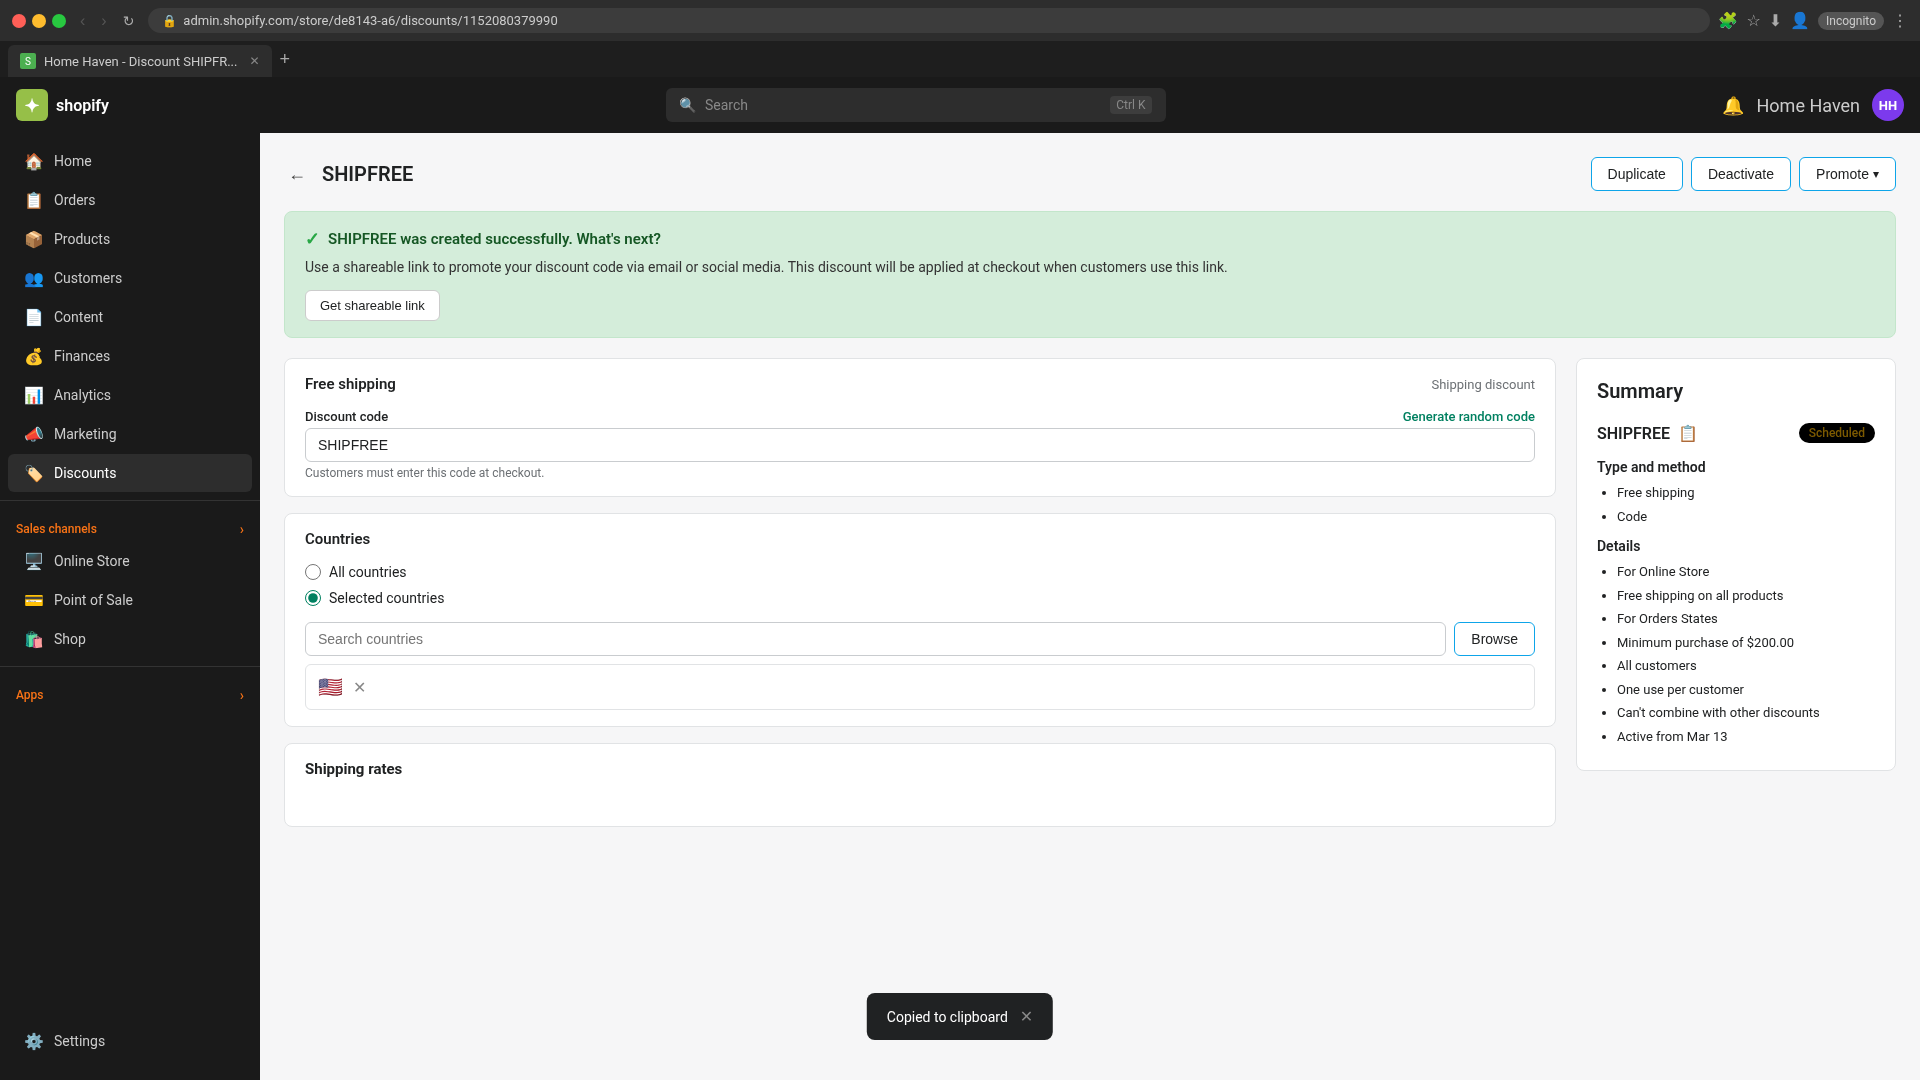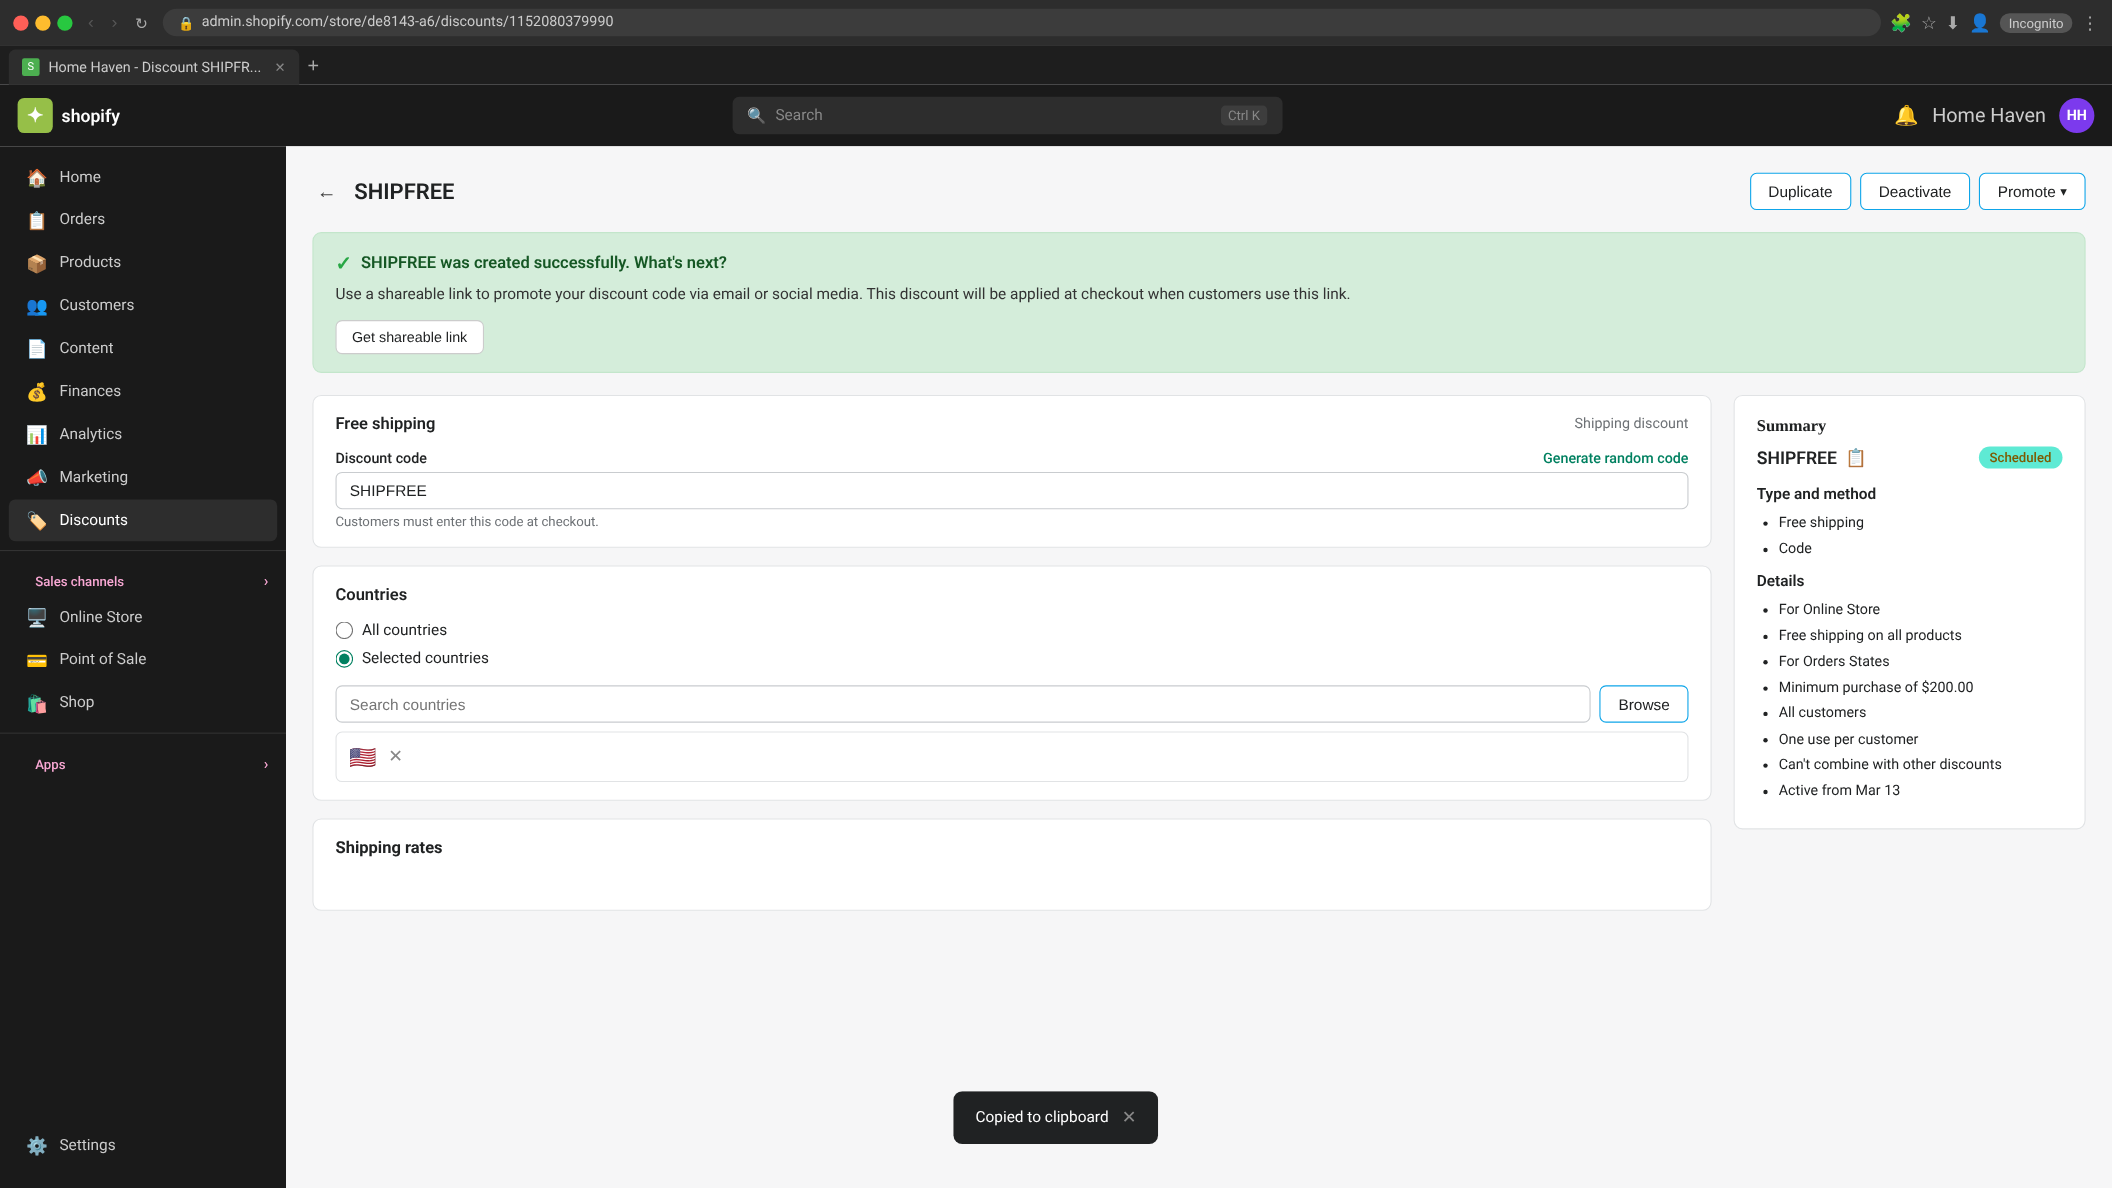--- a/index.html
+++ b/index.html
@@ -45,21 +45,21 @@
 
     
     .main-layout { display: flex; height: calc(1080px - 56px - 36px - 36px); }
 
     
     .sidebar { width: 260px; background: #1a1a1a; color: #ccc; padding: 8px 0; overflow-y: auto; flex-shrink: 0; display: flex; flex-direction: column; }
     .sidebar-nav { flex: 1; }
     .sidebar-item { display: flex; align-items: center; gap: 10px; padding: 9px 16px; cursor: pointer; border-radius: 6px; margin: 1px 8px; font-size: 14px; color: #ccc; text-decoration: none; }
     .sidebar-item.active { background: #2d2d2d; color: white; }
     .sidebar-item .icon { width: 20px; height: 20px; display: flex; align-items: center; justify-content: center; font-size: 16px; flex-shrink: 0; }
-    .sidebar-section-label { padding: 12px 16px 4px; font-size: 12px; color: #f9a8d4; font-weight: 500; display: flex; align-items: center; justify-content: space-between; margin-left: 16px; }
+    .sidebar-section-label { padding: 12px 16px 4px; font-size: 12px; color: #f97316; font-weight: 500; display: flex; align-items: center; justify-content: space-between; }
     .sidebar-section-label .expand-icon { font-size: 14px; cursor: pointer; }
     .sidebar-divider { border: none; border-top: 1px solid #333; margin: 8px 0; }
     .sidebar-settings { padding: 8px 0 16px; }
 
     
     .content-area { flex: 1; overflow-y: auto; padding: 24px 24px; background: #f6f6f7; }
 
     
     .page-header { display: flex; align-items: center; justify-content: space-between; margin-bottom: 20px; }
     .page-header-left { display: flex; align-items: center; gap: 12px; }
@@ -99,25 +99,25 @@
     .search-with-btn .form-input { flex: 1; }
     .search-with-btn .btn { flex-shrink: 0; }
     .country-item { display: flex; align-items: center; gap: 10px; padding: 10px 12px; border: 1px solid #e1e3e5; border-radius: 6px; margin-top: 8px; }
     .flag-icon { font-size: 20px; }
     .country-name { flex: 1; font-size: 14px; }
     .country-remove { background: none; border: none; cursor: pointer; color: #888; font-size: 16px; }
 
     
     .summary-panel { width: 320px; flex-shrink: 0; }
     .summary-card { background: white; border: 1px solid #e1e3e5; border-radius: 8px; padding: 20px; }
-    .summary-title { font-weight: 600; font-size: 15px; margin-bottom: 9px; font-family: Liberation Serif, serif; }
+    .summary-title { font-weight: 600; font-size: 20px; margin-bottom: 20px; }
     .summary-code-row { display: flex; align-items: center; gap: 8px; margin-bottom: 16px; }
     .summary-code { font-size: 16px; font-weight: 600; }
     .copy-icon { cursor: pointer; color: #5c5f62; font-size: 16px; }
-    .scheduled-badge { background: #5eead4; color: #7d5a00; padding: 3px 10px; border-radius: 12px; font-size: 12px; font-weight: 500; margin-left: auto; }
+    .scheduled-badge { background: #000000; color: #7d5a00; padding: 3px 10px; border-radius: 12px; font-size: 12px; font-weight: 500; margin-left: auto; }
     .summary-section-title { font-weight: 600; font-size: 14px; margin: 12px 0 8px; color: #202223; }
     .summary-list { list-style: disc; padding-left: 20px; }
     .summary-list li { font-size: 13px; color: #202223; margin-bottom: 4px; line-height: 1.5; }
 
     
     .two-col { display: flex; gap: 20px; }
     .main-col { flex: 1; min-width: 0; }
 
     
     .toast { position: fixed; bottom: 40px; left: 50%; transform: translateX(-50%); background: #202223; color: white; padding: 14px 20px; border-radius: 8px; display: flex; align-items: center; gap: 12px; font-size: 14px; z-index: 1000; }

